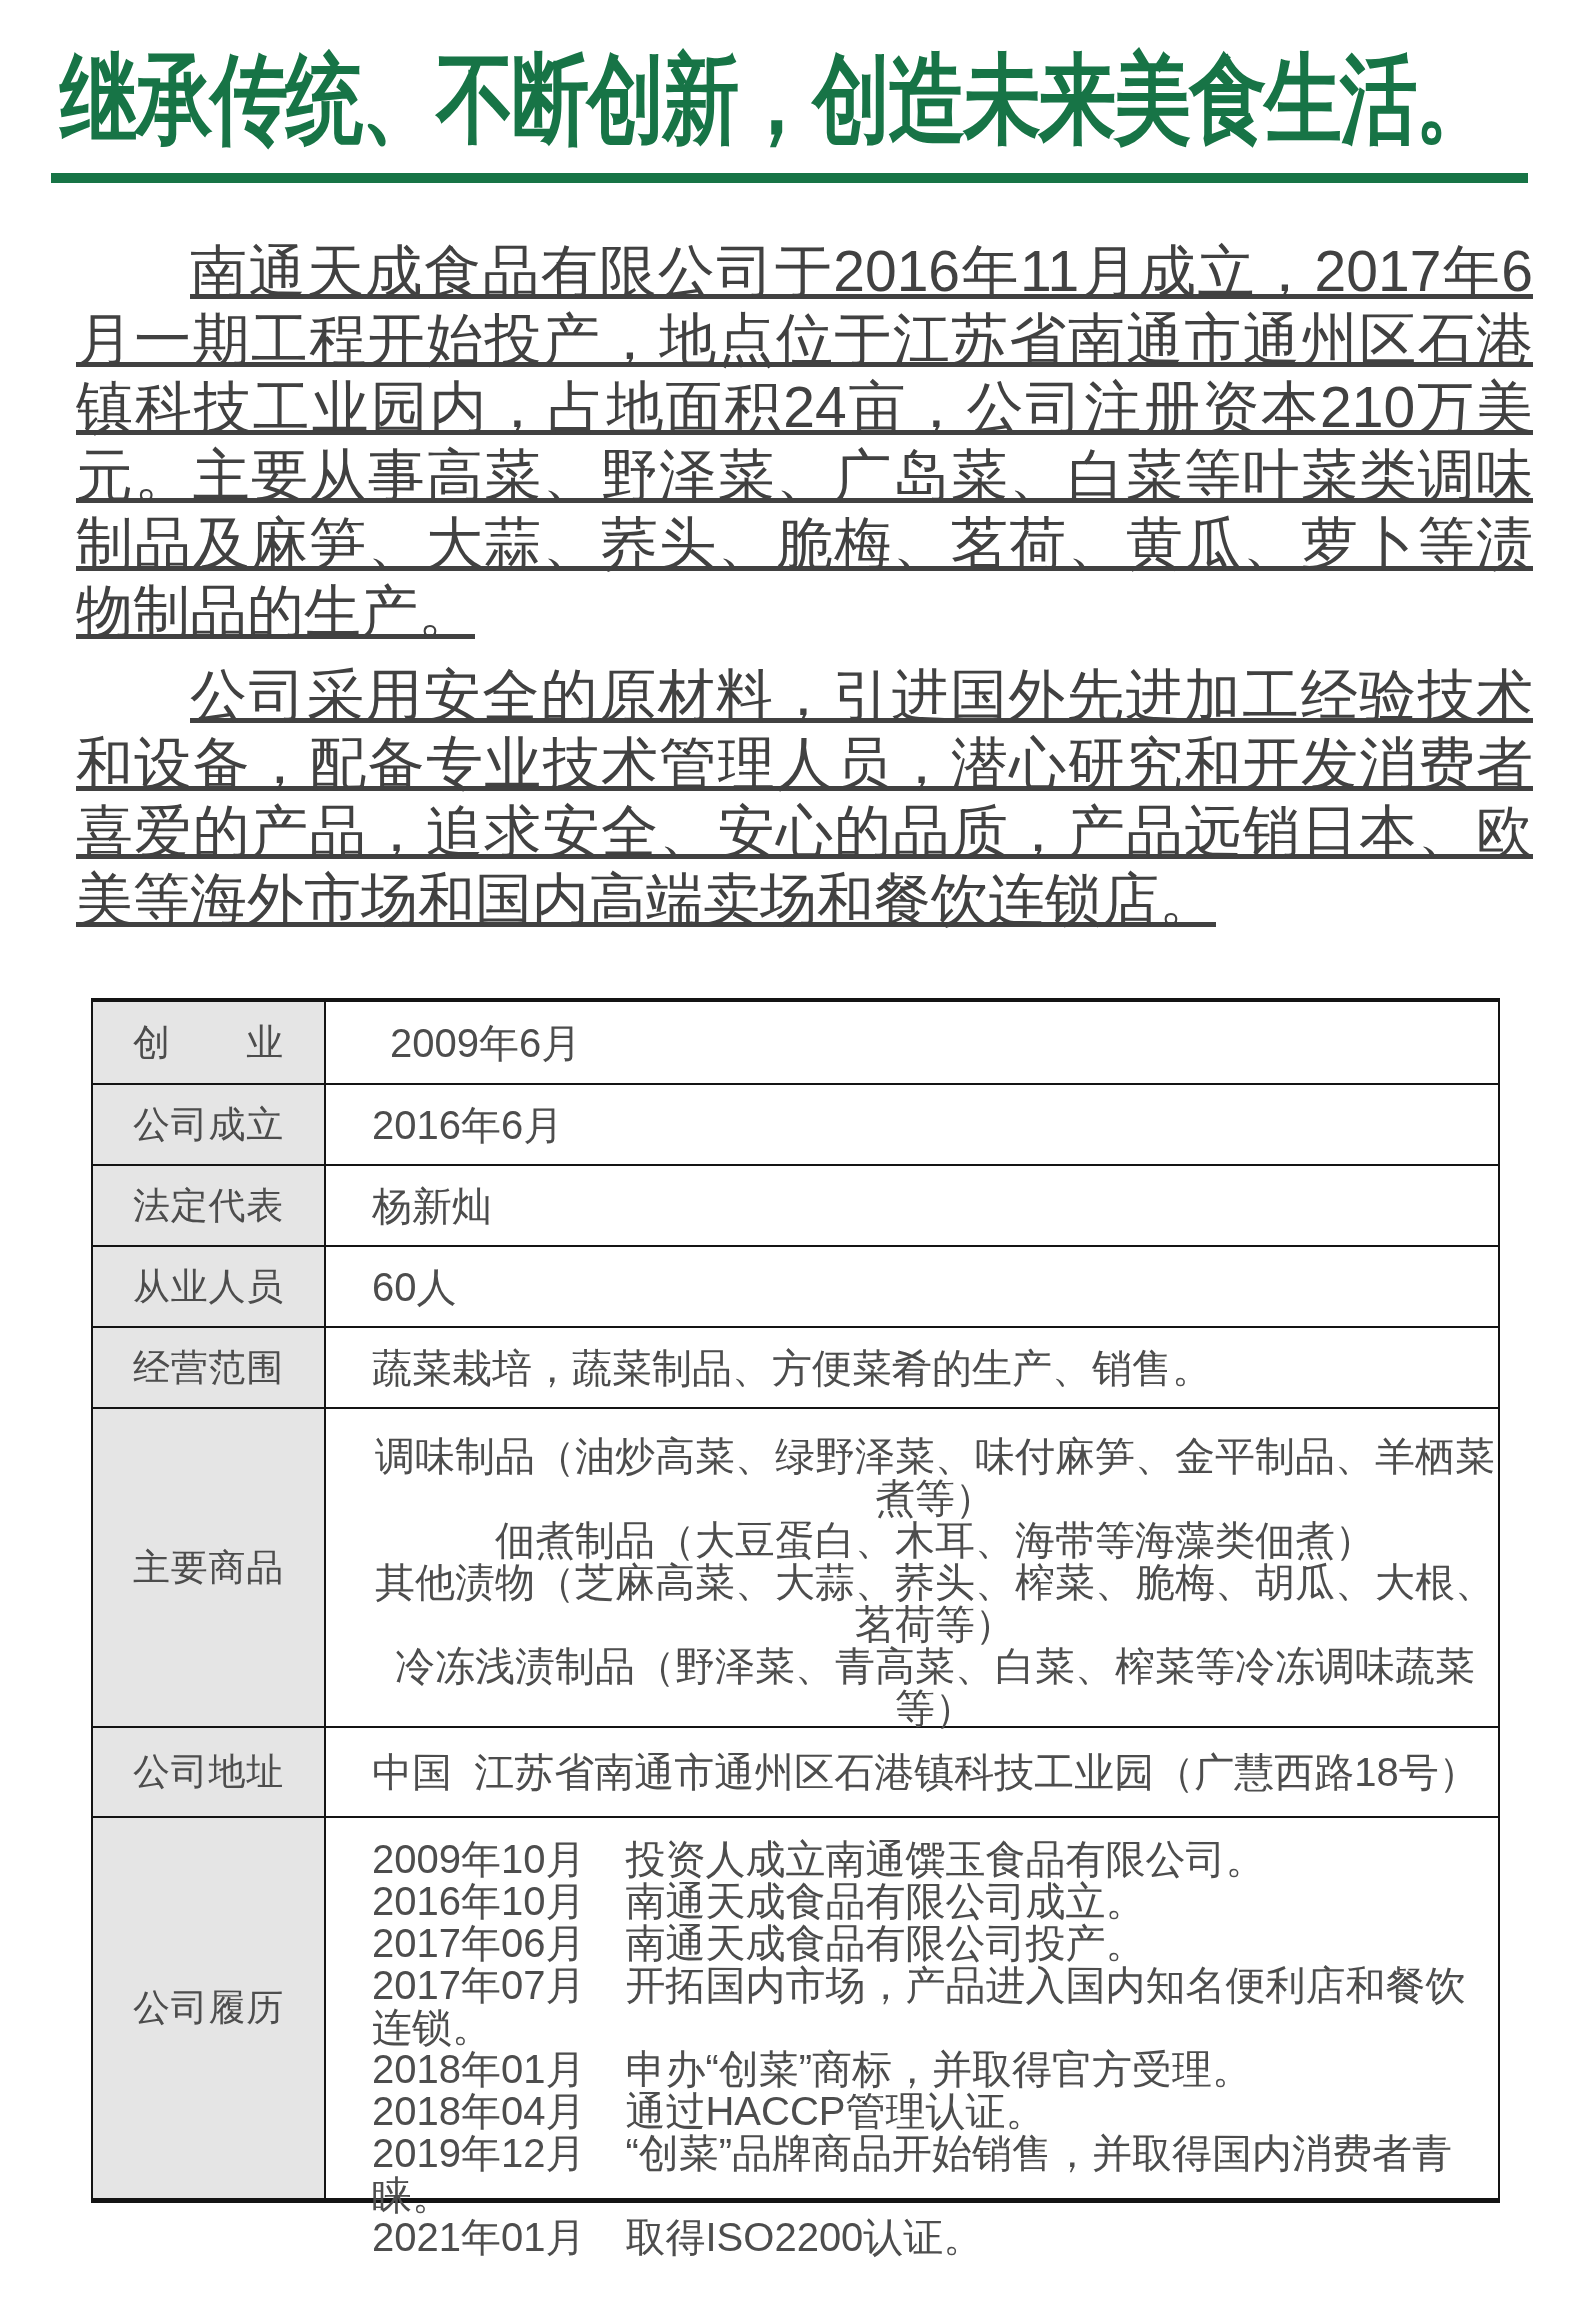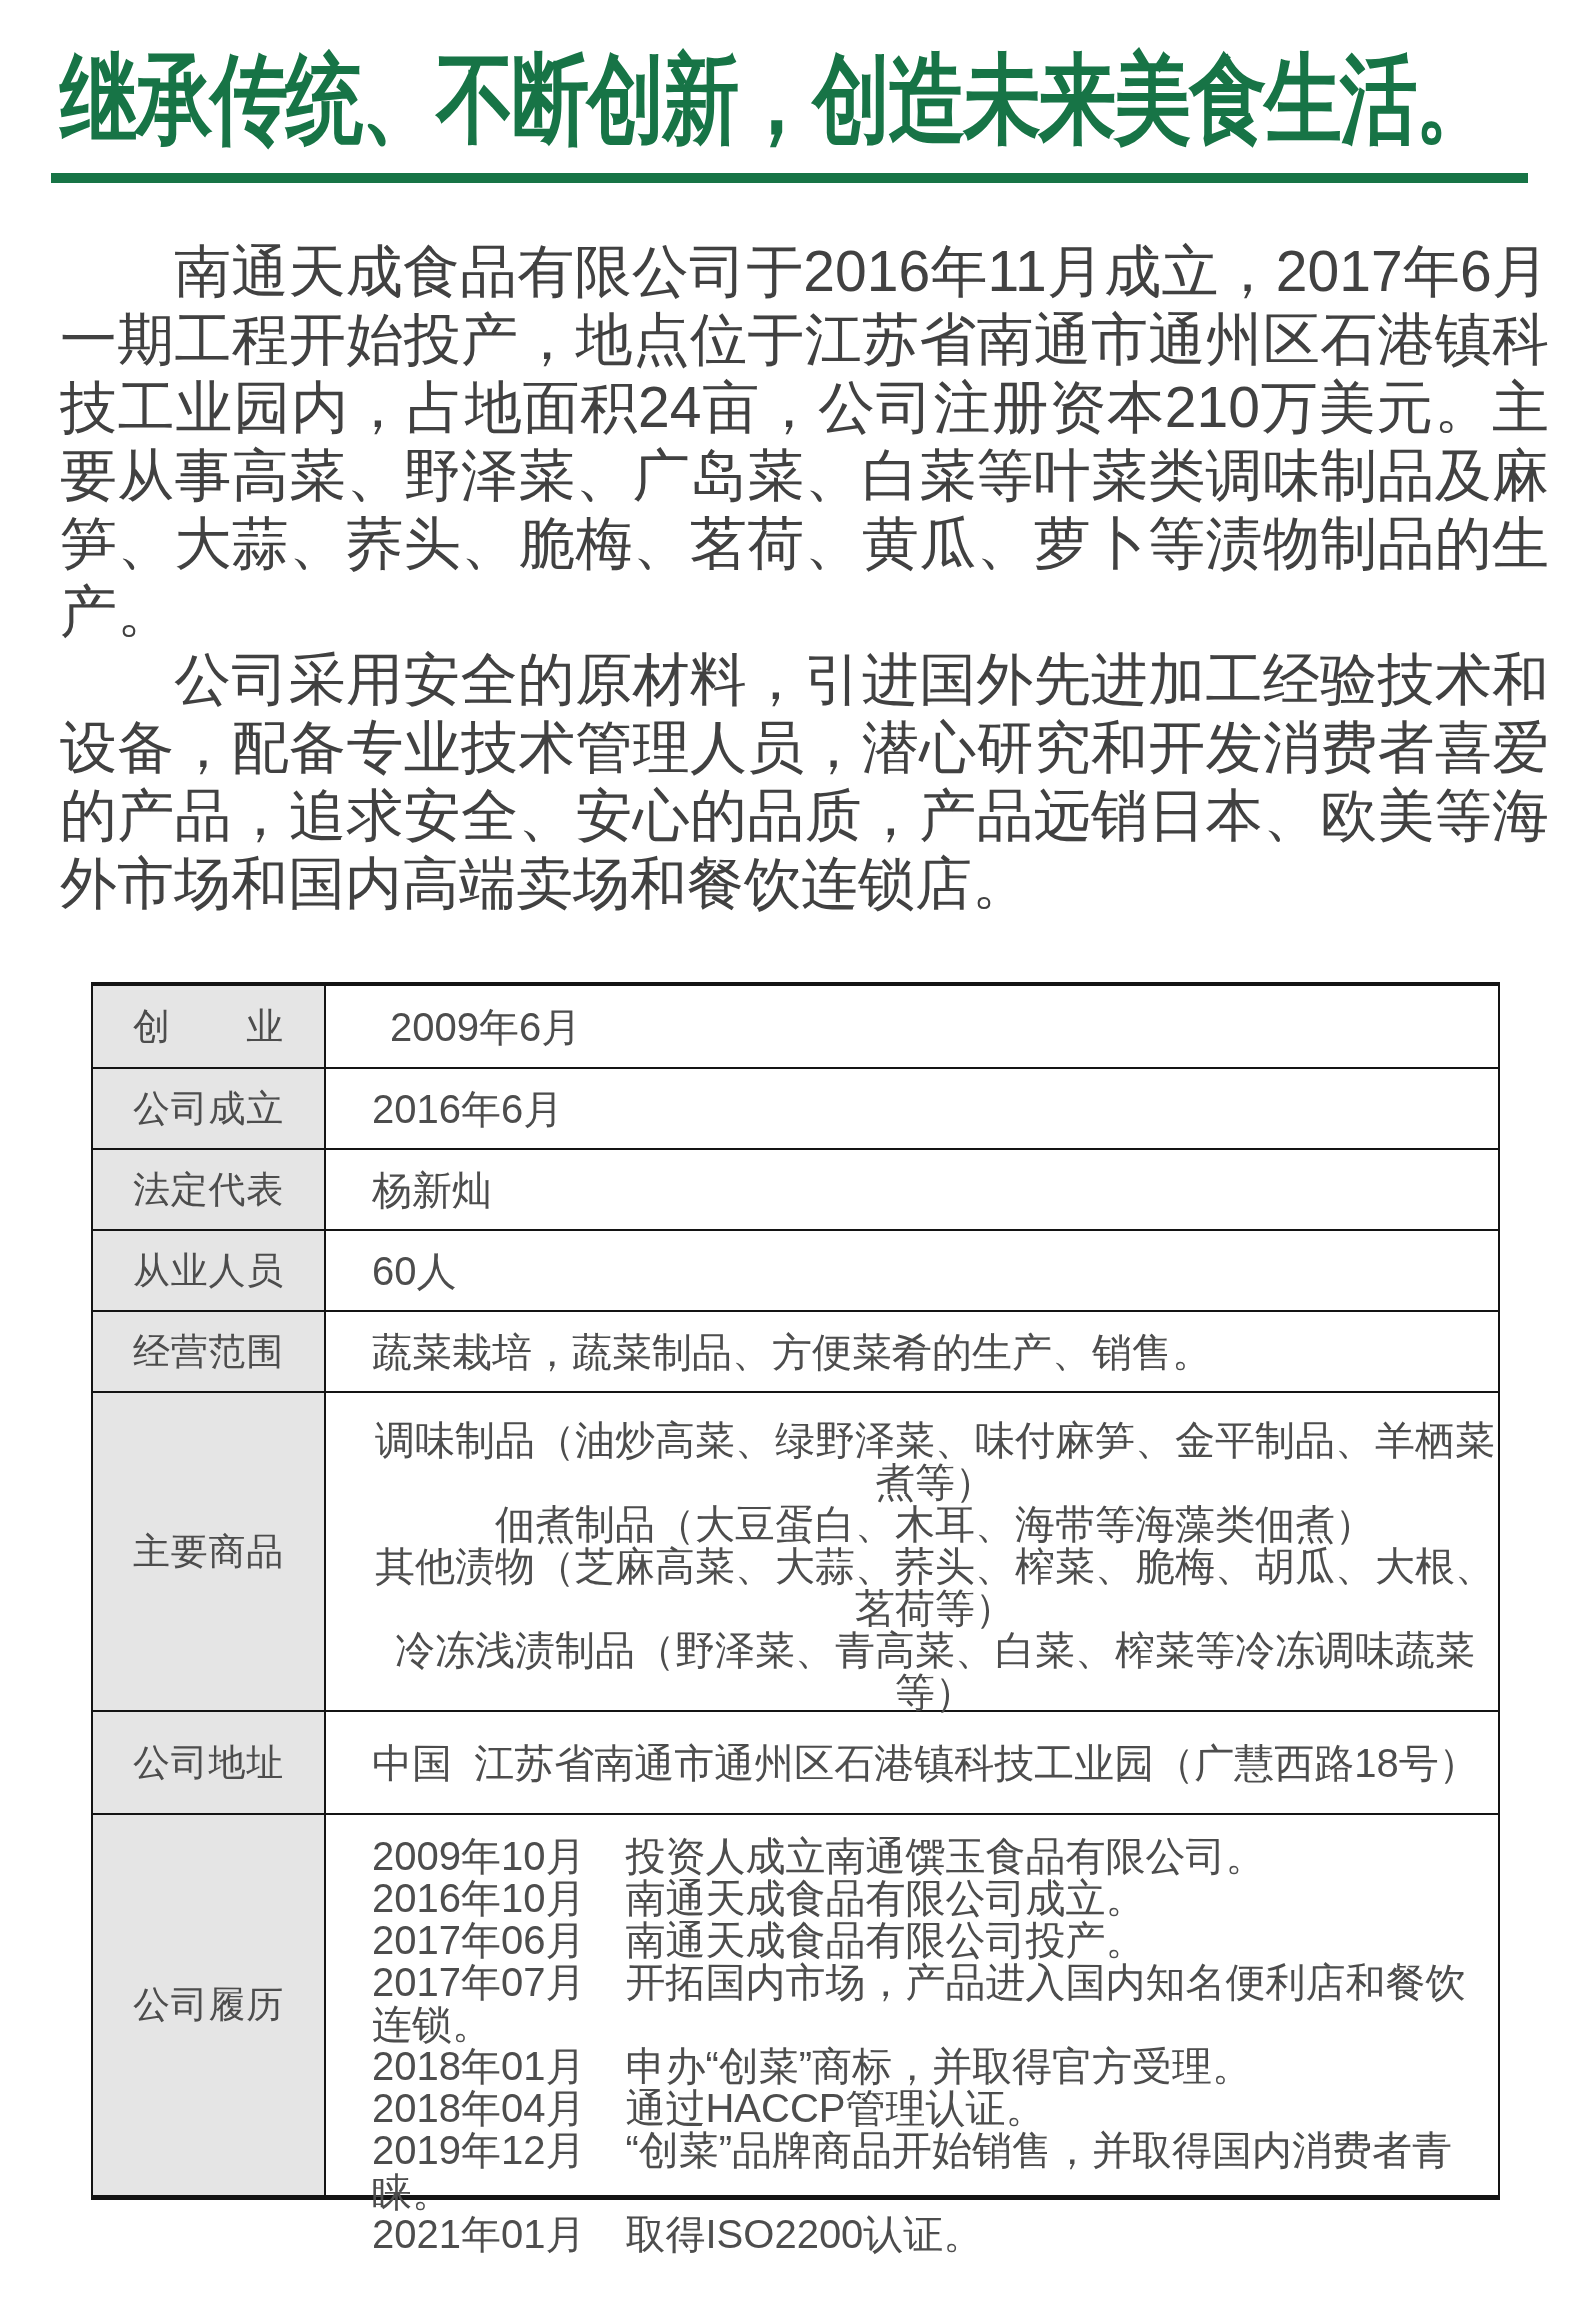--- a/index.html
+++ b/index.html
@@ -34,40 +34,41 @@
     background:var(--accent);
   }
   .intro{
     margin:54px 39px 0 60px;
     font-size:57px;
     line-height:68px;
     color:var(--body-ink);
     text-align:justify;
   }
   .intro p{
-    margin:0;
+    margin:16px;
     text-indent:2em;
+    text-decoration:underline;
   }
   .company-table{
     margin:65px 0 0 91px;
     width:1409px;
     border:2px solid var(--border);
     border-top-width:4px;
     border-bottom-width:5.4px;
     background:#fff;
   }
   .trow{
     display:flex;
     align-items:stretch;
     height:81px;
     border-top:2.7px solid var(--border);
   }
   .trow:first-child{border-top:none;gap:18px;}
   .trow.r-products{height:319px;}
-  .trow.r-address{height:103px;}
+  .trow.r-address{height:90px;}
   .trow.r-history{height:382px;}
   .tlabel{
     flex:0 0 233px;
     width:233px;
     background:var(--label-bg);
     border-right:2px solid var(--border);
     display:flex;
     align-items:center;
     justify-content:center;
     font-size:37px;

